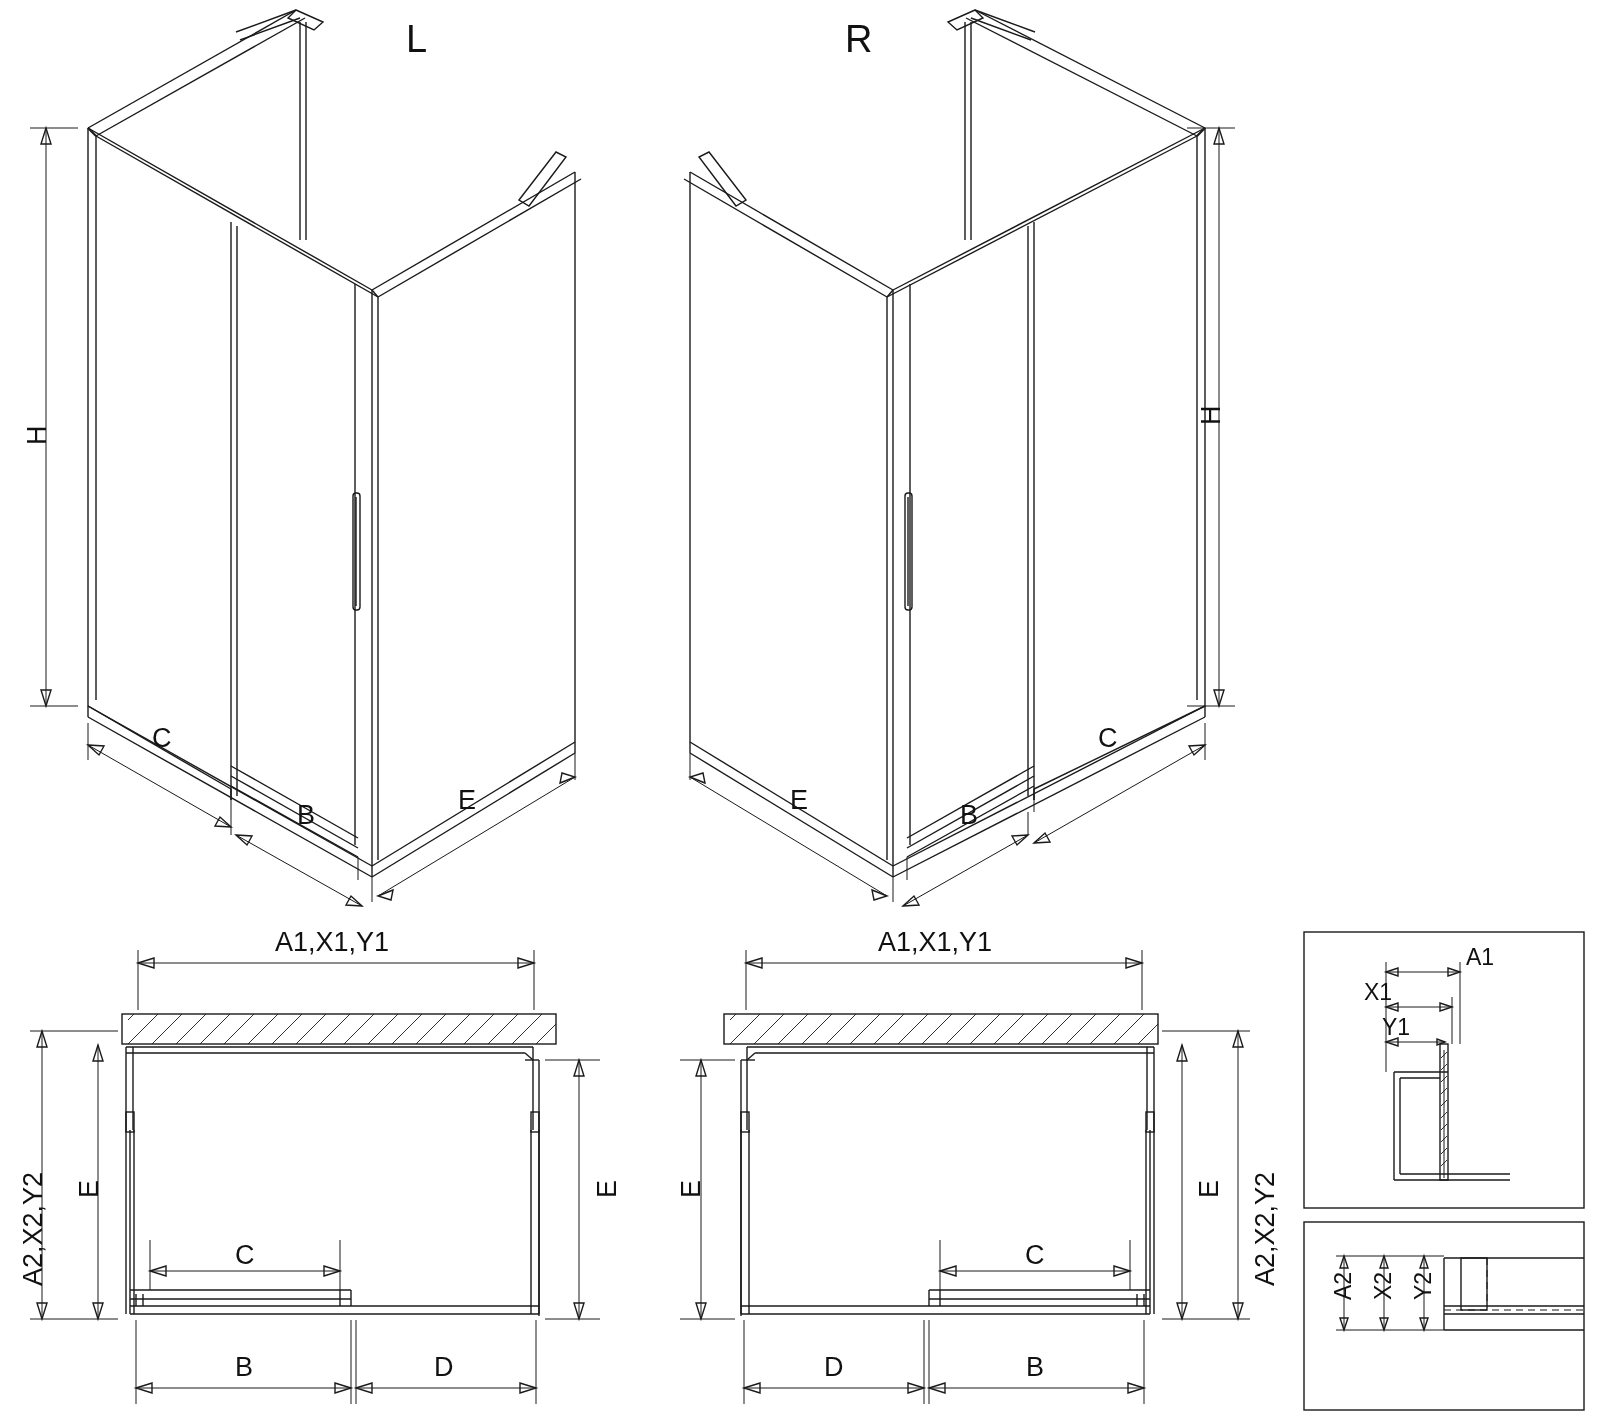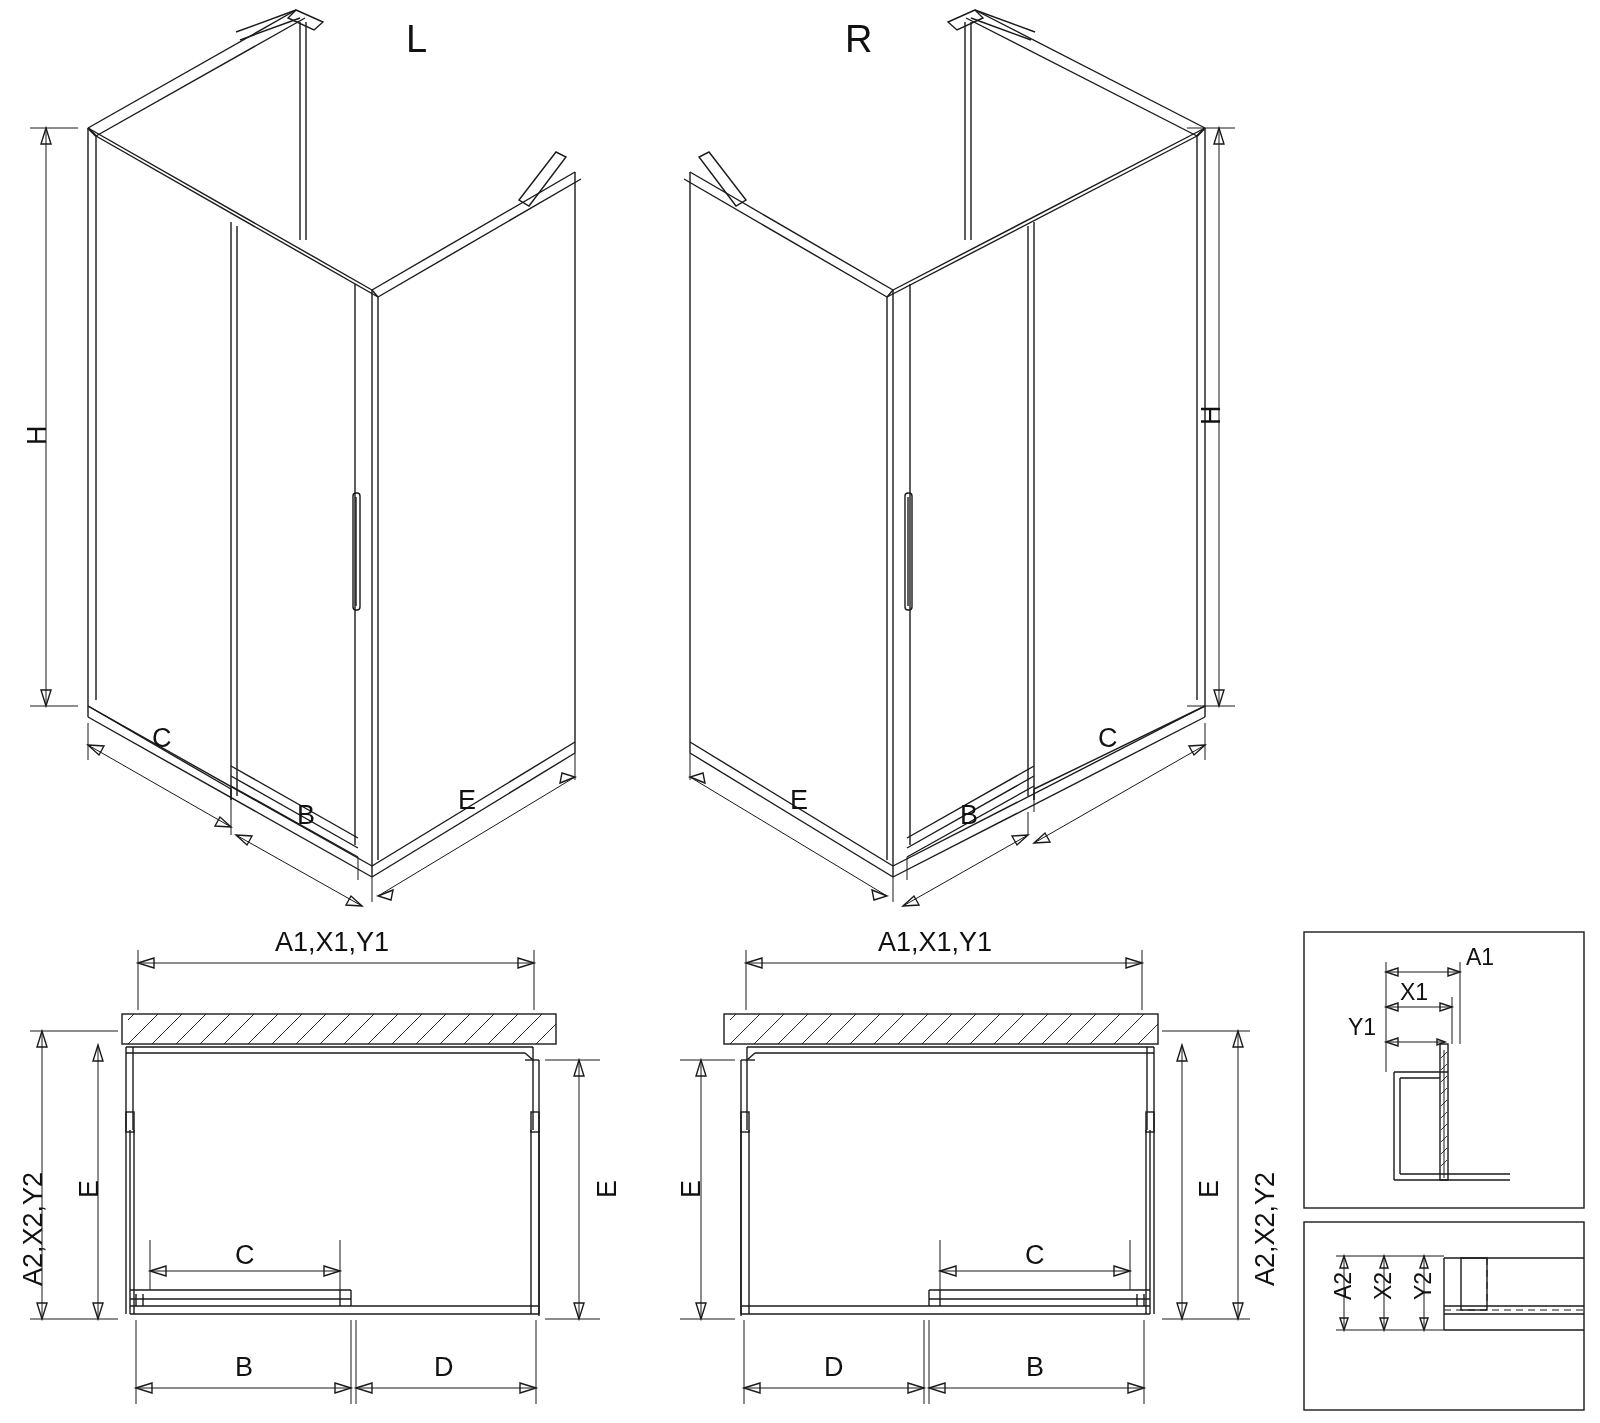--- a/index.html
+++ b/index.html
@@ -447,20 +447,20 @@
 
   <div class="lbl" style="left:235px;top:1240px;">C</div>
   <div class="lbl" style="left:1025px;top:1240px;">C</div>
 
   <div class="lbl" style="left:235px;top:1352px;">B</div>
   <div class="lbl" style="left:434px;top:1352px;">D</div>
   <div class="lbl" style="left:824px;top:1352px;">D</div>
   <div class="lbl" style="left:1026px;top:1352px;">B</div>
 
   <div class="lbl small" style="left:1466px;top:944px;">A1</div>
-  <div class="lbl small" style="left:1400px;top:979px;">X1</div>
-  <div class="lbl small" style="left:1348px;top:1014px;">Y1</div>
+  <div class="lbl small" style="left:1364px;top:979px;">X1</div>
+  <div class="lbl small" style="left:1382px;top:1014px;">Y1</div>
 
   <div class="lbl small rot90" style="left:1330px;top:1300px;">A2</div>
   <div class="lbl small rot90" style="left:1370px;top:1300px;">X2</div>
   <div class="lbl small rot90" style="left:1410px;top:1300px;">Y2</div>
 
 </div>
 
 </body></html>

